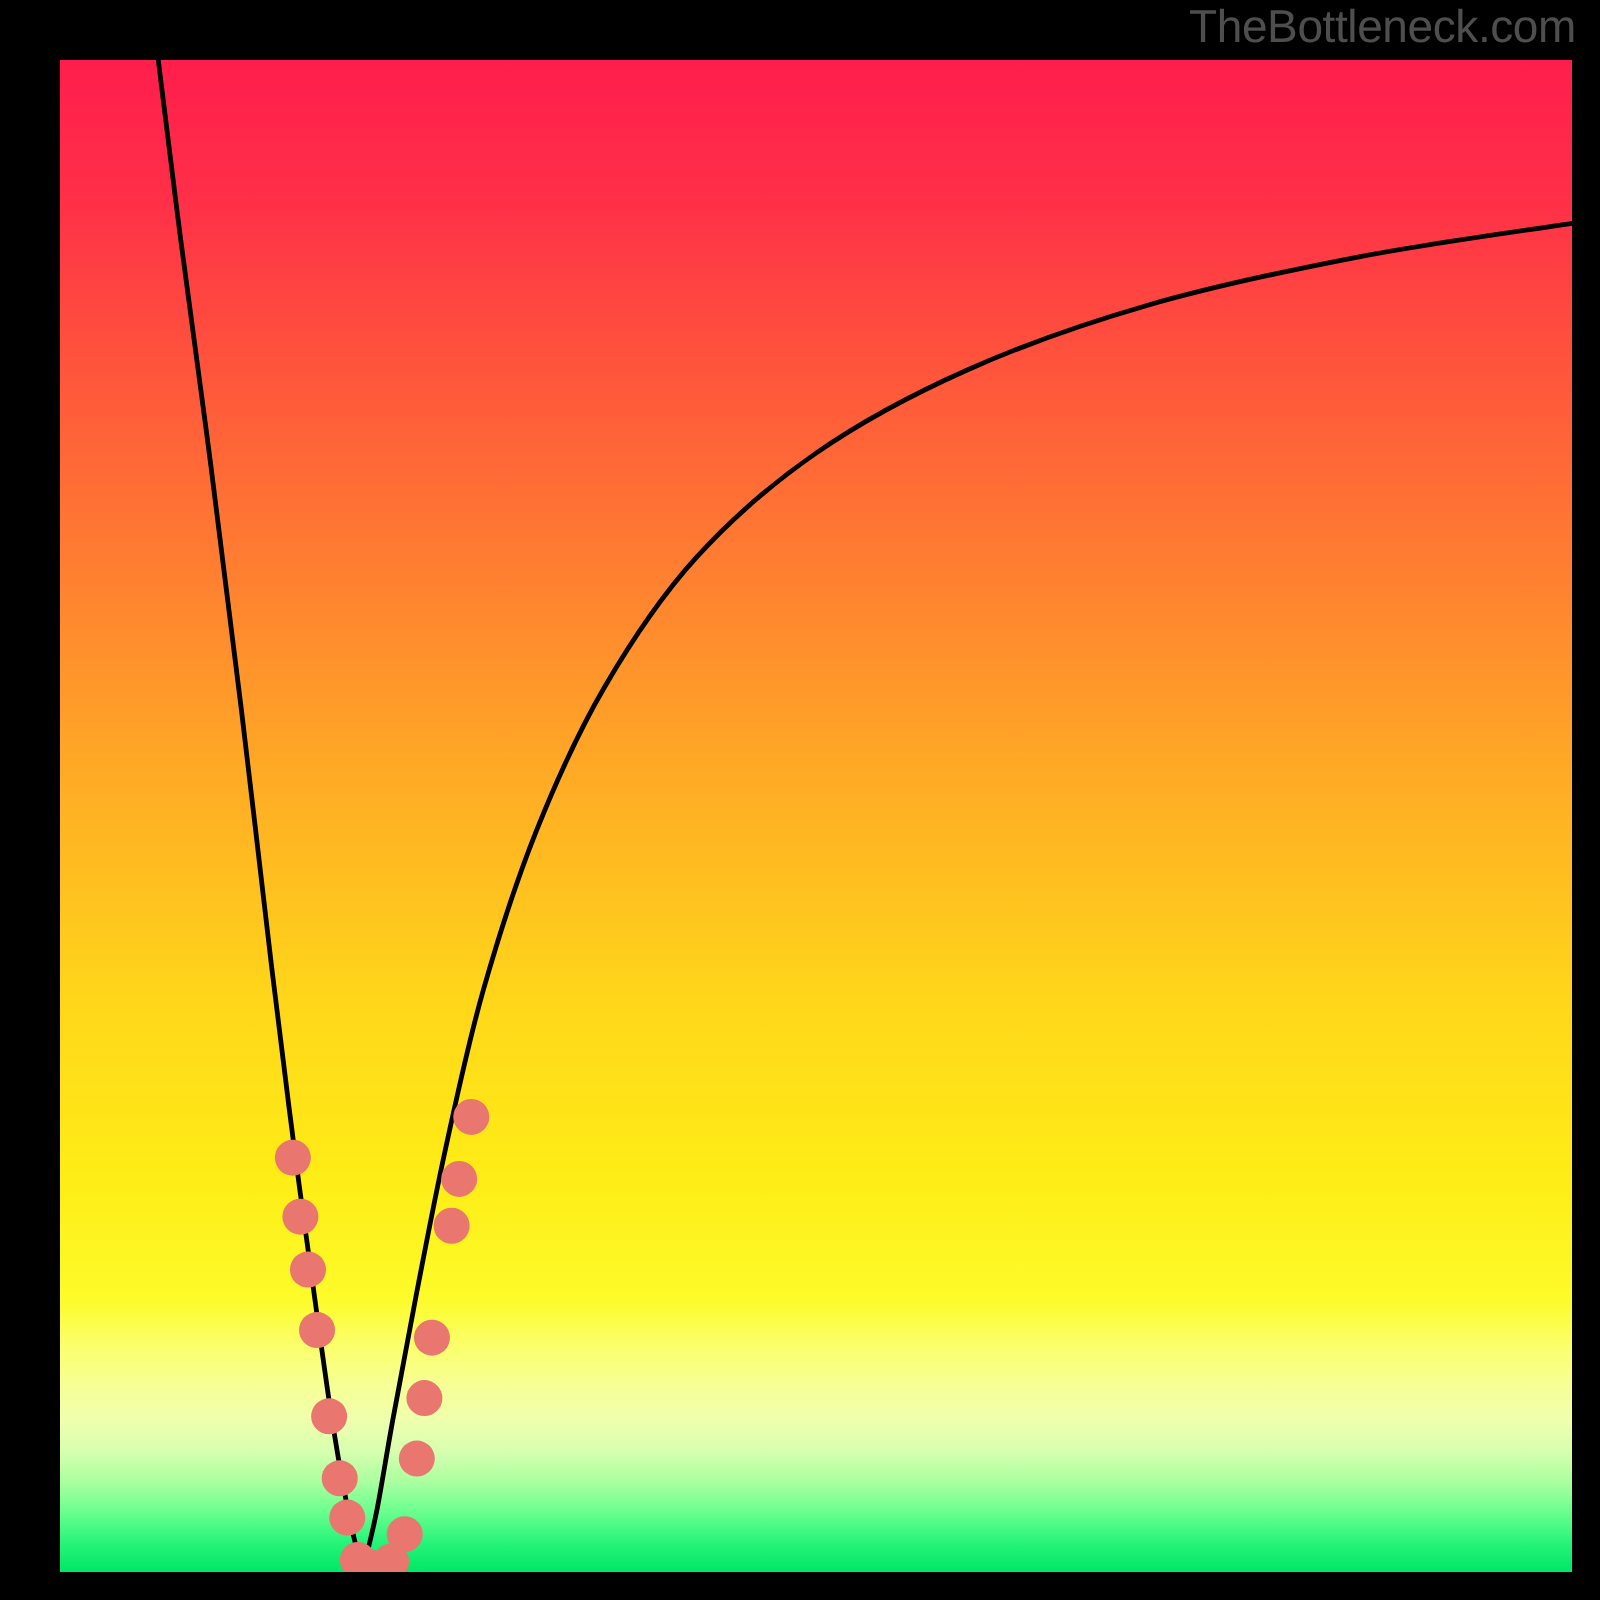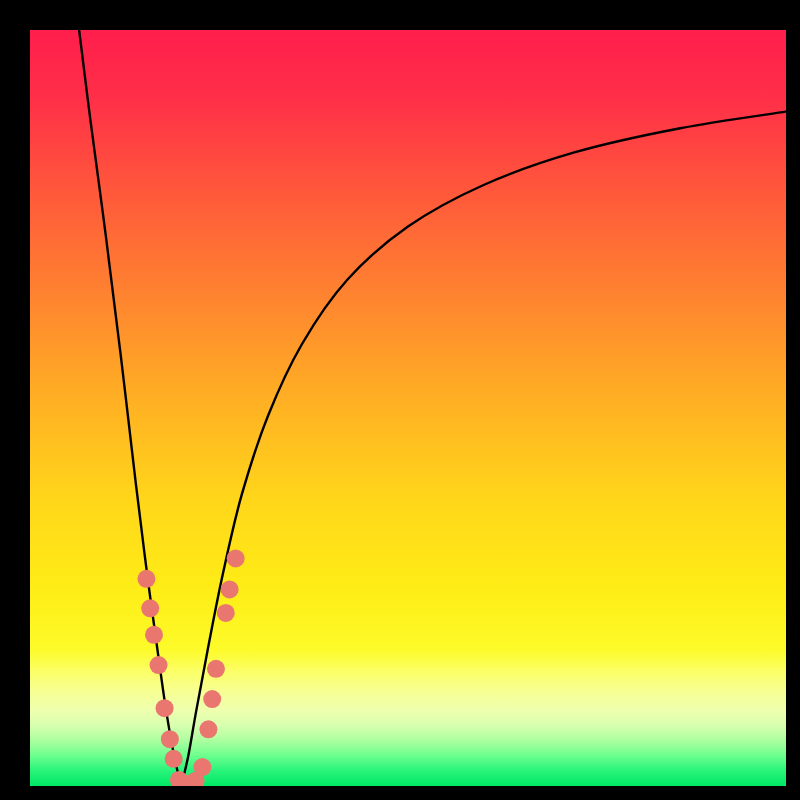--- a/index.html
+++ b/index.html
@@ -60,13 +60,14 @@
         <circle cx="165.564" cy="750.708" r="9" fill="#e9776f"></circle>
         <circle cx="172.368" cy="737.1" r="9" fill="#e9776f"></circle>
         <circle cx="178.41600000000003" cy="699.3" r="9" fill="#e9776f"></circle>
         <circle cx="182.19600000000003" cy="669.06" r="9" fill="#e9776f"></circle>
         <circle cx="185.97600000000003" cy="638.82" r="9" fill="#e9776f"></circle>
         <circle cx="195.804" cy="582.876" r="9" fill="#e9776f"></circle>
         <circle cx="199.584" cy="559.44" r="9" fill="#e9776f"></circle>
         <circle cx="205.632" cy="528.444" r="9" fill="#e9776f"></circle>
       </svg>
   </div>
+  <div class="watermark">TheBottleneck.com</div>
 </div>
 
 </body></html>

